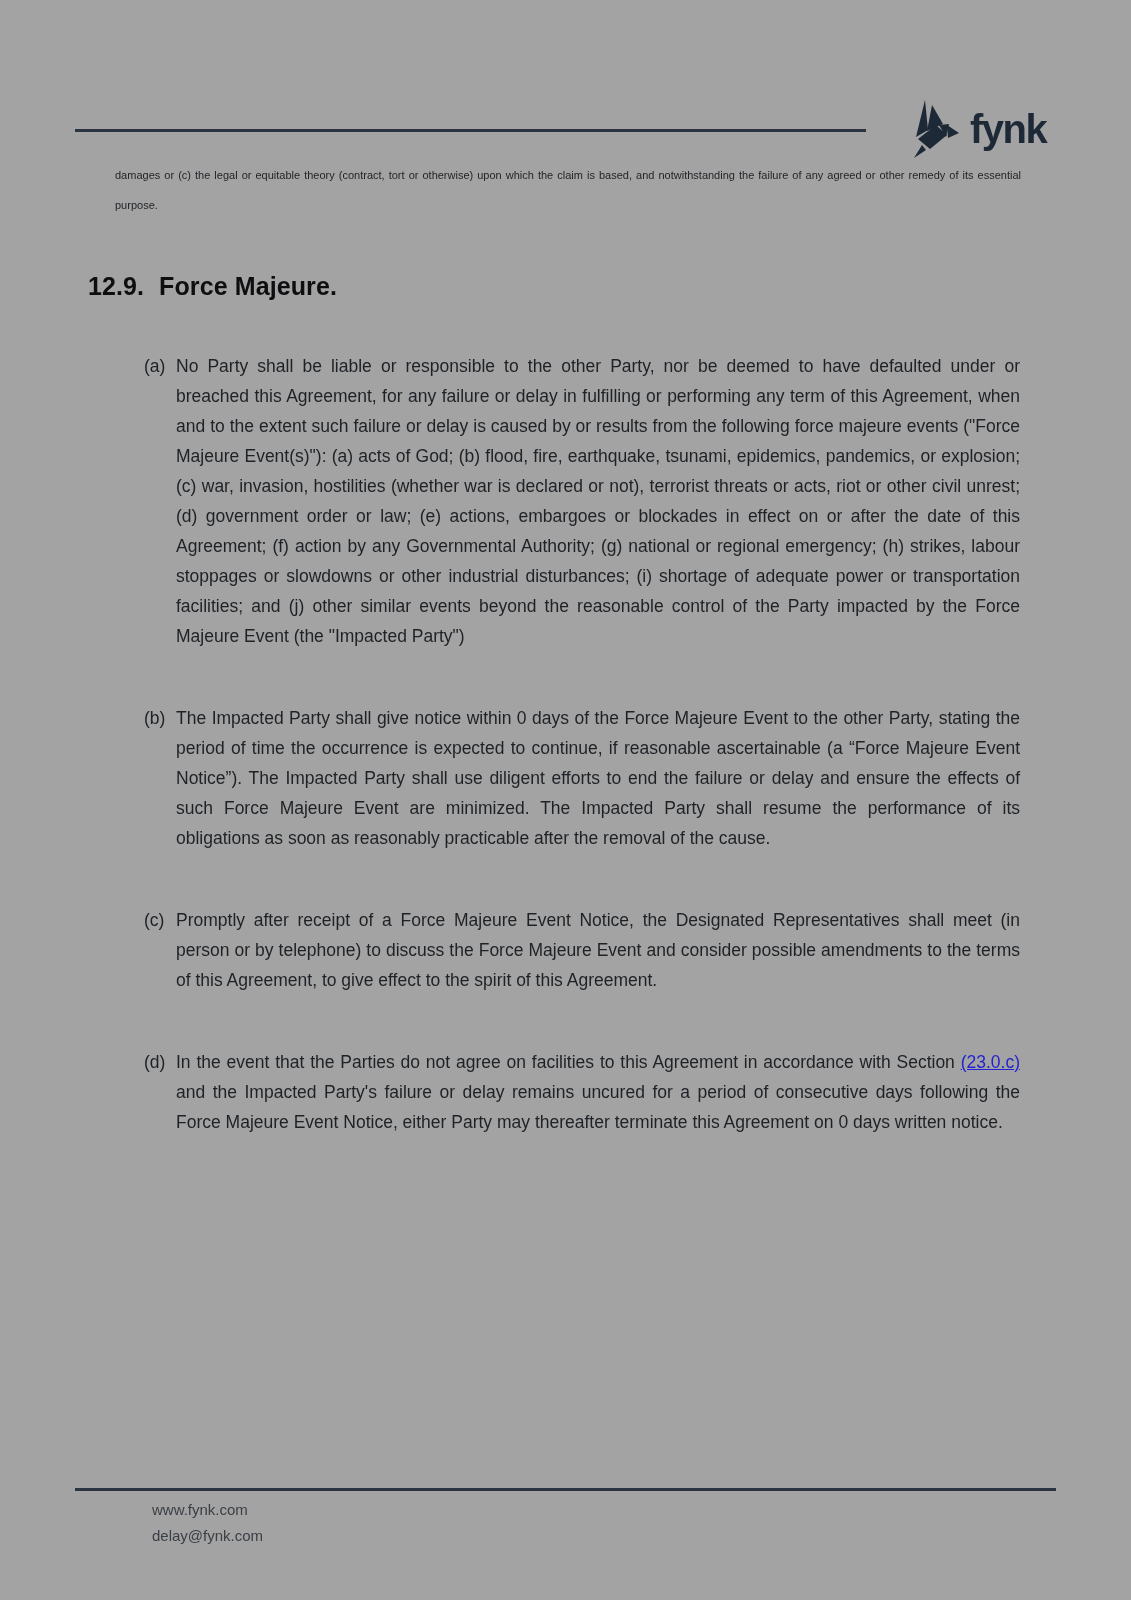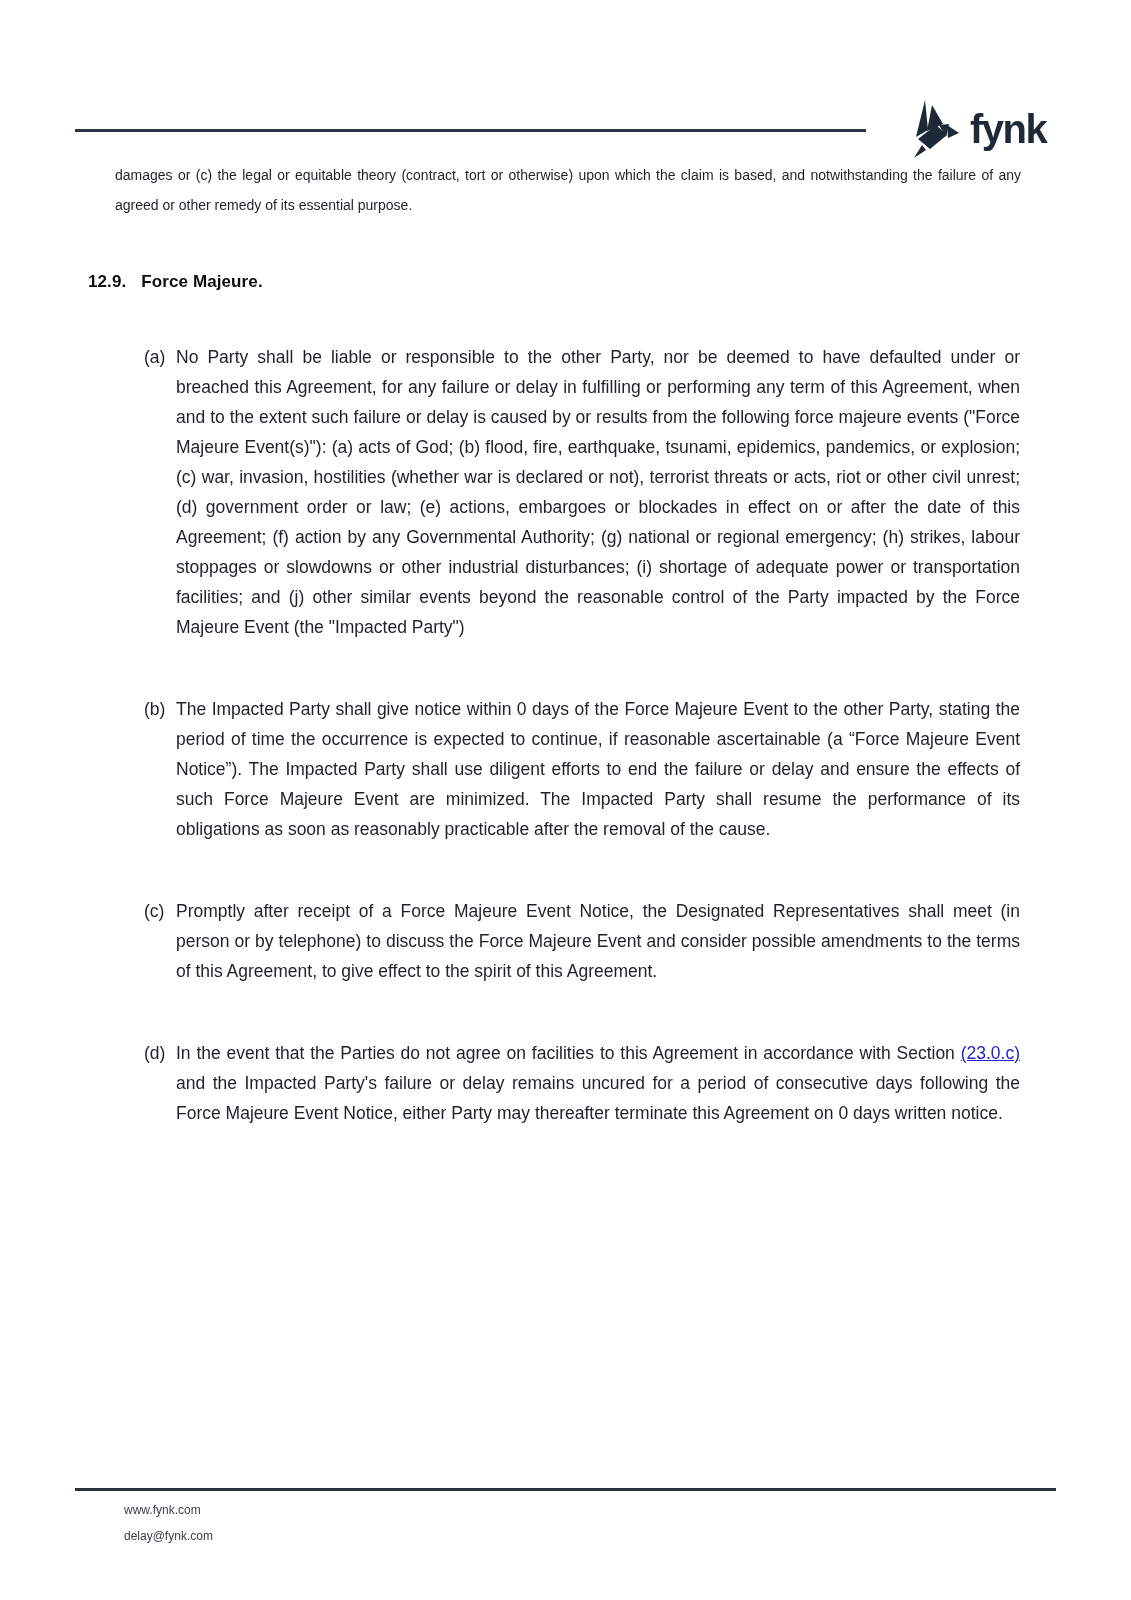--- a/index.html
+++ b/index.html
@@ -2,21 +2,21 @@
 <html><head>
 <meta charset="utf-8">
 <style>
   * { margin: 0; padding: 0; box-sizing: border-box; }
   html, body { background: #e8e8e8; }
   .page {
     position: relative;
     width: 1131px;
     height: 1600px;
     margin: 0 auto;
-    background: #ffffff;
+    background: #a3a3a3;
     font-family: "Liberation Sans", sans-serif;
     color: #1e2226;
     overflow: hidden;
   }
 
   
   .header-rule {
     position: absolute;
     top: 129px;
     left: 75px;
@@ -38,28 +38,28 @@
     font-weight: 700;
     color: #1d2936;
     letter-spacing: -1.5px;
     line-height: 56px;
   }
 
   
   .content { position: absolute; top: 160px; left: 0; width: 1131px; }
   .intro-para {
     margin: 0 110px 0 115px;
-    font-size: 14px;
+    font-size: 11px;
     line-height: 30px;
     text-align: justify;
     color: #1e2226;
   }
   .section-heading {
     margin: 52px 110px 0 88px;
-    font-size: 17px;
+    font-size: 25px;
     font-weight: 700;
     color: #0e0e10;
     letter-spacing: 0.1px;
   }
   .section-number { margin-right: 15px; }
   .clause {
     position: relative;
     margin: 50px 111px 0 176px;
     font-size: 17.5px;
     line-height: 30px;
@@ -83,22 +83,22 @@
     position: absolute;
     top: 1488px;
     left: 75px;
     width: 981px;
     height: 3px;
     background: #2a3440;
   }
   .footer-text {
     position: absolute;
     top: 1497px;
-    left: 124px;
-    font-size: 12px;
+    left: 152px;
+    font-size: 15px;
     line-height: 26px;
     color: #3b4046;
   }
 </style>
 </head>
 <body>
 
 <div class="page">
 
   <div class="header-rule"></div>

